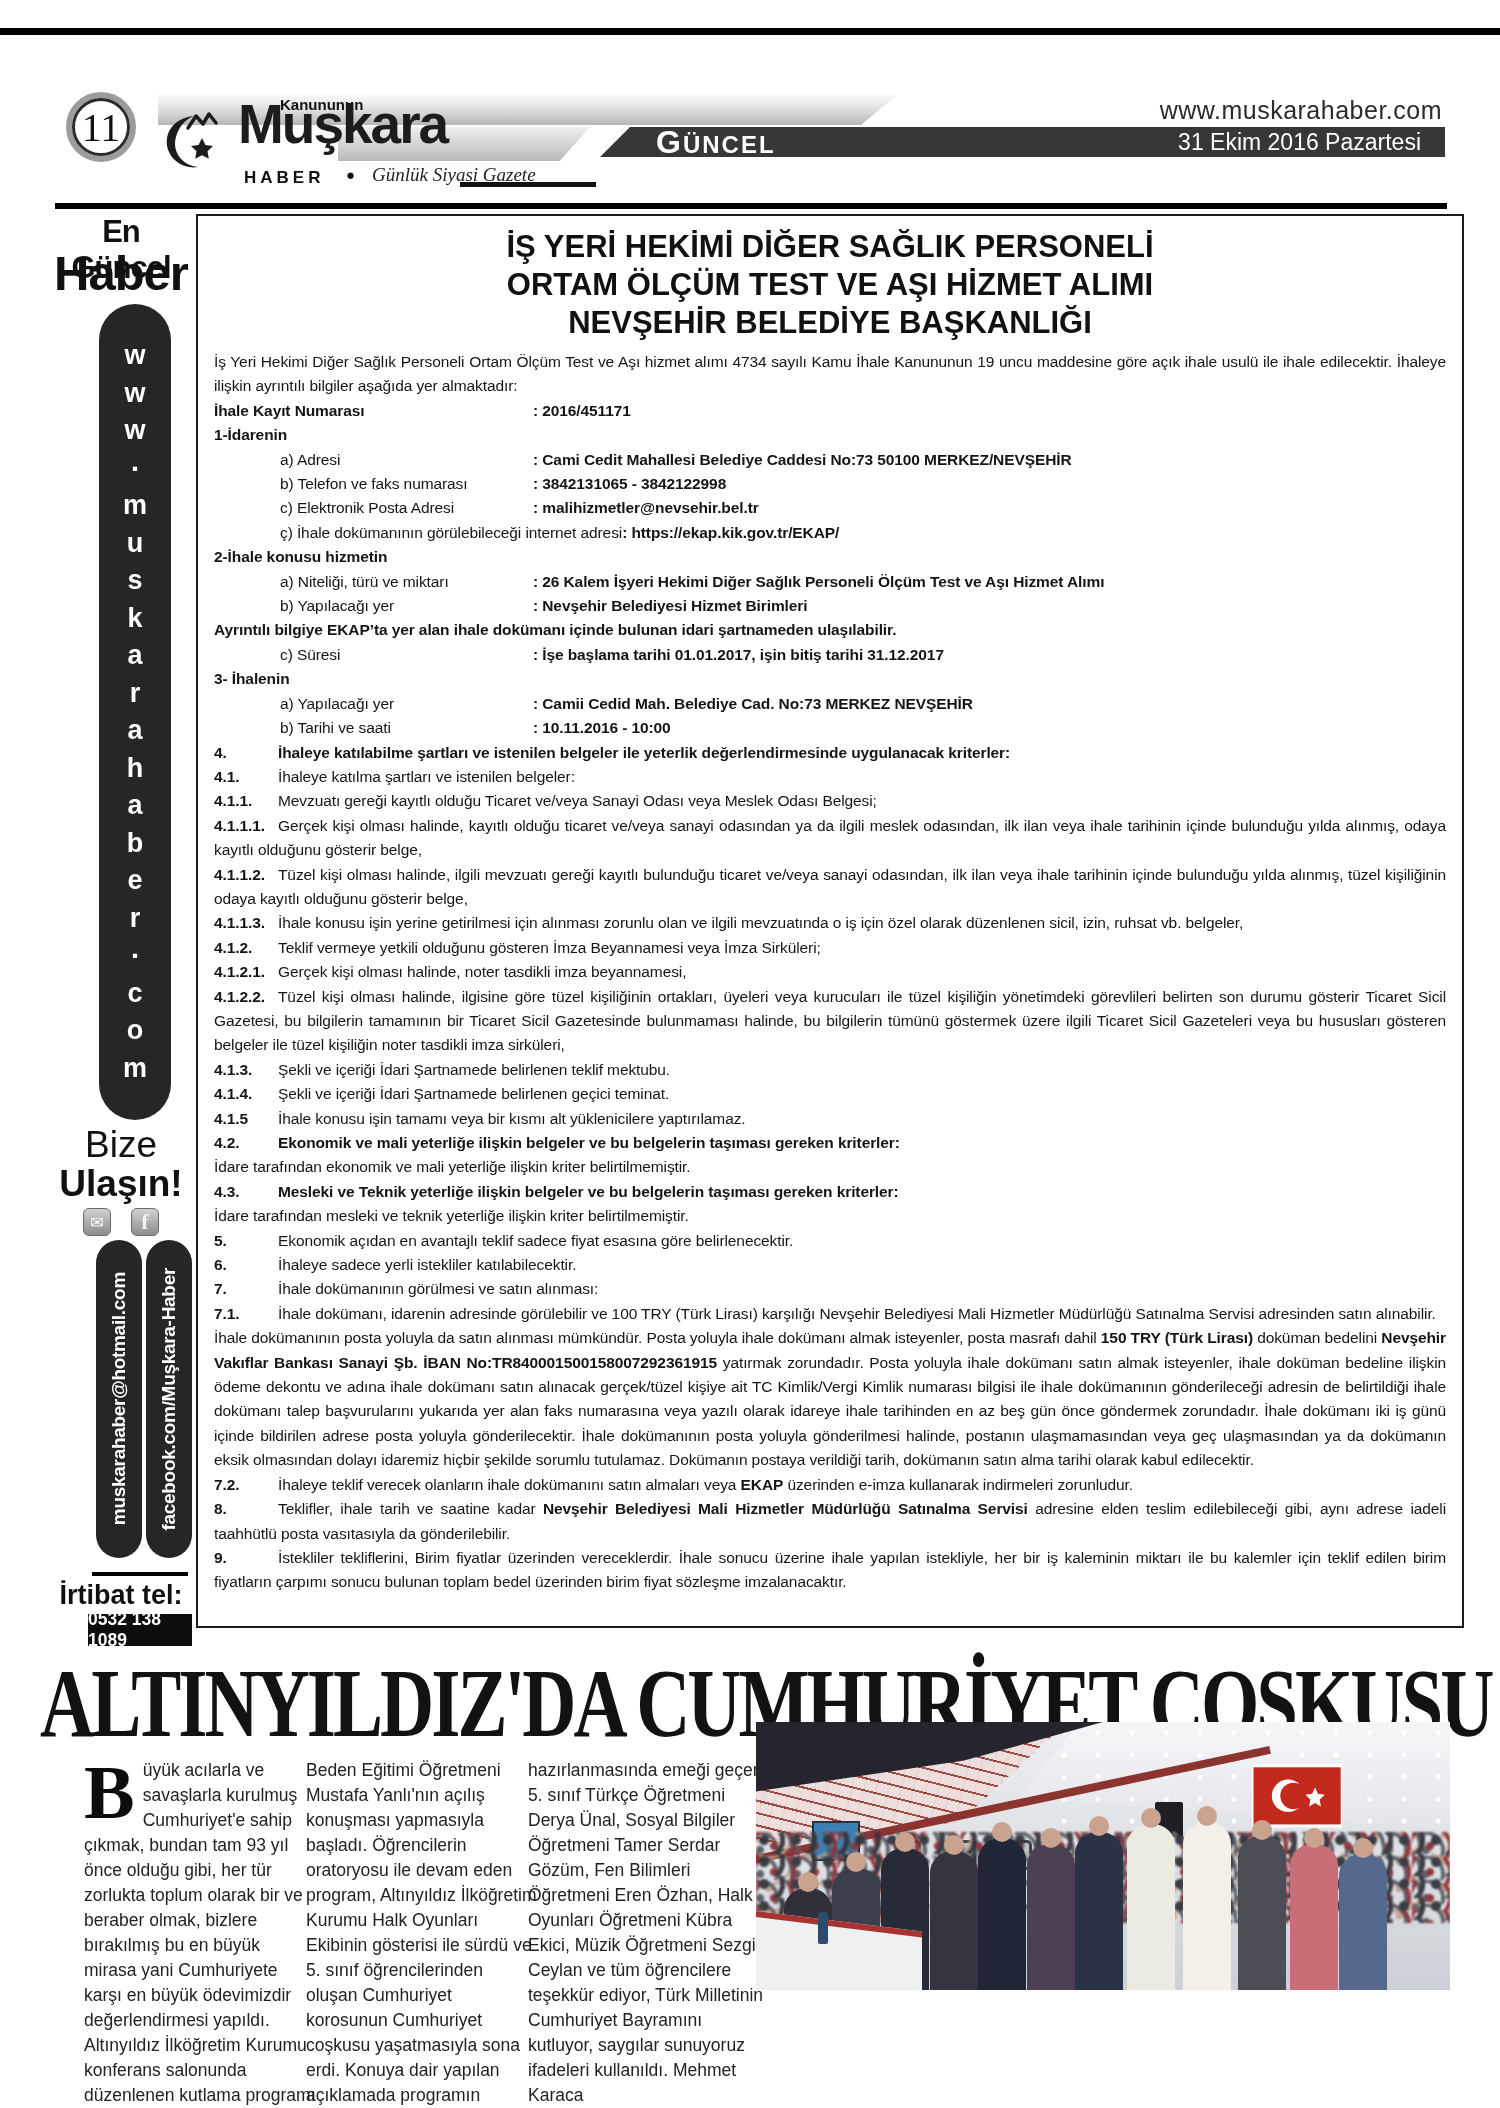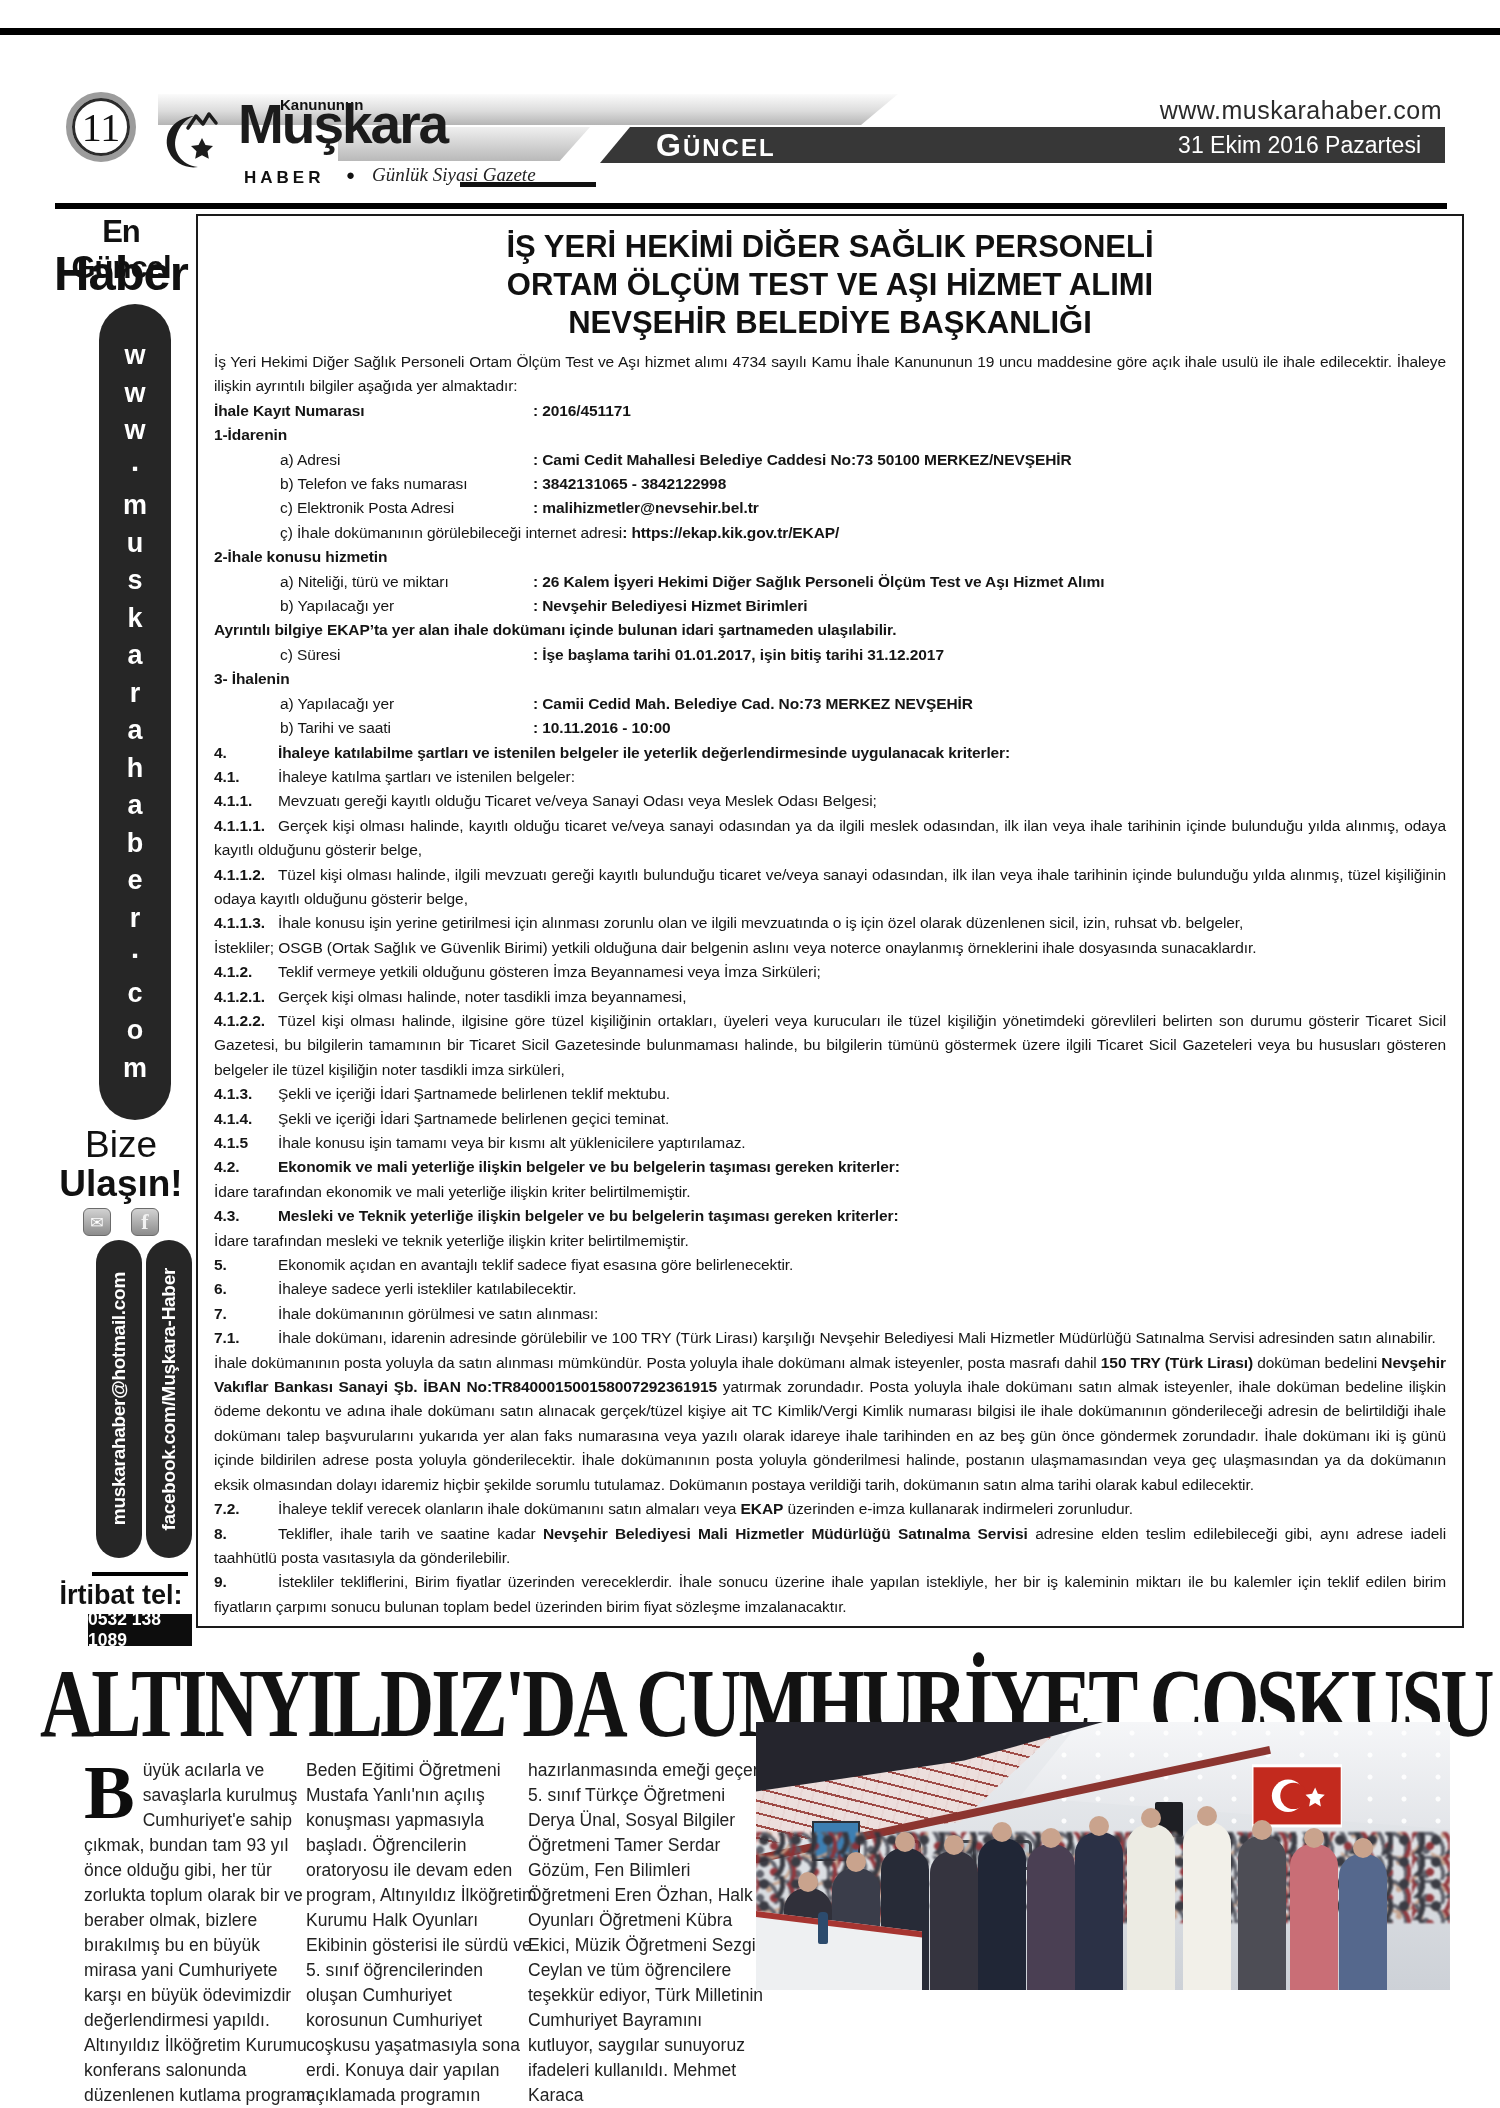--- a/index.html
+++ b/index.html
@@ -12,21 +12,21 @@
   .mainrule { position:absolute; left:55px; top:203px; width:1392px; height:6px; background:#000; }
 
   
   .grayband { position:absolute; left:158px; top:94px; width:740px; height:31px;
     background:linear-gradient(180deg,#fbfbfb 0%,#dcdcdc 55%,#b5b5b5 100%);
     clip-path:polygon(0 0,100% 0,95% 100%,0 100%); }
   .website { position:absolute; right:58px; top:96px; font-size:25px; color:#2b2b2b; letter-spacing:.5px; }
   .graystrip2 { position:absolute; left:338px; top:127px; width:252px; height:34px;
     background:linear-gradient(180deg,#efefef,#b9b9b9);
     clip-path:polygon(0 0,100% 0,88% 100%,0 100%); }
-  .darkbar { position:absolute; left:600px; top:127px; width:845px; height:36px; background:#373737;
+  .darkbar { position:absolute; left:600px; top:127px; width:845px; height:30px; background:#373737;
     clip-path:polygon(30px 0,100% 0,100% 100%,0 100%);
     display:flex; align-items:center; justify-content:space-between; padding:0 24px 0 56px; color:#fff; }
   .guncel { font-weight:bold; font-size:24px; letter-spacing:2px; }
   .guncel::first-letter { font-size:32px; }
   .datebar { font-size:23px; }
 
   .pagenum { position:absolute; left:66px; top:92px; width:70px; height:70px; border-radius:50%;
     border:6px solid #9c9c9c; background:#fff; }
   .pagenum-inner { width:100%; height:100%; border-radius:50%; border:3px solid #2b2b2b;
     display:flex; align-items:center; justify-content:center;
@@ -222,21 +222,20 @@
       <div class="para kv"><span class="lbl">c) Süresi</span><span class="val">: İşe başlama tarihi 01.01.2017, işin bitiş tarihi 31.12.2017</span></div>
       <div class="para"><span class="b">3- İhalenin</span></div>
       <div class="para kv"><span class="lbl">a) Yapılacağı yer</span><span class="val">: Camii Cedid Mah. Belediye Cad. No:73 MERKEZ NEVŞEHİR</span></div>
       <div class="para kv"><span class="lbl">b) Tarihi ve saati</span><span class="val">: 10.11.2016 - 10:00</span></div>
       <div class="para"><span class="num">4.</span><span class="b">İhaleye katılabilme şartları ve istenilen belgeler ile yeterlik değerlendirmesinde uygulanacak kriterler:</span></div>
       <div class="para"><span class="num">4.1.</span><span>İhaleye katılma şartları ve istenilen belgeler:</span></div>
       <div class="para"><span class="num">4.1.1.</span><span>Mevzuatı gereği kayıtlı olduğu Ticaret ve/veya Sanayi Odası veya Meslek Odası Belgesi;</span></div>
       <div class="para"><span class="num">4.1.1.1.</span><span>Gerçek kişi olması halinde, kayıtlı olduğu ticaret ve/veya sanayi odasından ya da ilgili meslek odasından, ilk ilan veya ihale tarihinin içinde bulunduğu yılda alınmış, odaya kayıtlı olduğunu gösterir belge,</span></div>
       <div class="para"><span class="num">4.1.1.2.</span><span>Tüzel kişi olması halinde, ilgili mevzuatı gereği kayıtlı bulunduğu ticaret ve/veya sanayi odasından, ilk ilan veya ihale tarihinin içinde bulunduğu yılda alınmış, tüzel kişiliğinin odaya kayıtlı olduğunu gösterir belge,</span></div>
       <div class="para"><span class="num">4.1.1.3.</span><span>İhale konusu işin yerine getirilmesi için alınması zorunlu olan ve ilgili mevzuatında o iş için özel olarak düzenlenen sicil, izin, ruhsat vb. belgeler,</span></div>
-      <div class="para"><span>İstekliler; OSGB (Ortak Sağlık ve Güvenlik Birimi) yetkili olduğuna dair belgenin aslını veya noterce onaylanmış örneklerini ihale dosyasında sunacaklardır.</span></div>
       <div class="para"><span class="num">4.1.2.</span><span>Teklif vermeye yetkili olduğunu gösteren İmza Beyannamesi veya İmza Sirküleri;</span></div>
       <div class="para"><span class="num">4.1.2.1.</span><span>Gerçek kişi olması halinde, noter tasdikli imza beyannamesi,</span></div>
       <div class="para"><span class="num">4.1.2.2.</span><span>Tüzel kişi olması halinde, ilgisine göre tüzel kişiliğinin ortakları, üyeleri veya kurucuları ile tüzel kişiliğin yönetimdeki görevlileri belirten son durumu gösterir Ticaret Sicil Gazetesi, bu bilgilerin tamamının bir Ticaret Sicil Gazetesinde bulunmaması halinde, bu bilgilerin tümünü göstermek üzere ilgili Ticaret Sicil Gazeteleri veya bu hususları gösteren belgeler ile tüzel kişiliğin noter tasdikli imza sirküleri,</span></div>
       <div class="para"><span class="num">4.1.3.</span><span>Şekli ve içeriği İdari Şartnamede belirlenen teklif mektubu.</span></div>
       <div class="para"><span class="num">4.1.4.</span><span>Şekli ve içeriği İdari Şartnamede belirlenen geçici teminat.</span></div>
       <div class="para"><span class="num">4.1.5</span><span>İhale konusu işin tamamı veya bir kısmı alt yüklenicilere yaptırılamaz.</span></div>
       <div class="para"><span class="num">4.2.</span><span class="b">Ekonomik ve mali yeterliğe ilişkin belgeler ve bu belgelerin taşıması gereken kriterler:</span></div>
       <div class="para"><span>İdare tarafından ekonomik ve mali yeterliğe ilişkin kriter belirtilmemiştir.</span></div>
       <div class="para"><span class="num">4.3.</span><span class="b">Mesleki ve Teknik yeterliğe ilişkin belgeler ve bu belgelerin taşıması gereken kriterler:</span></div>
       <div class="para"><span>İdare tarafından mesleki ve teknik yeterliğe ilişkin kriter belirtilmemiştir.</span></div>

